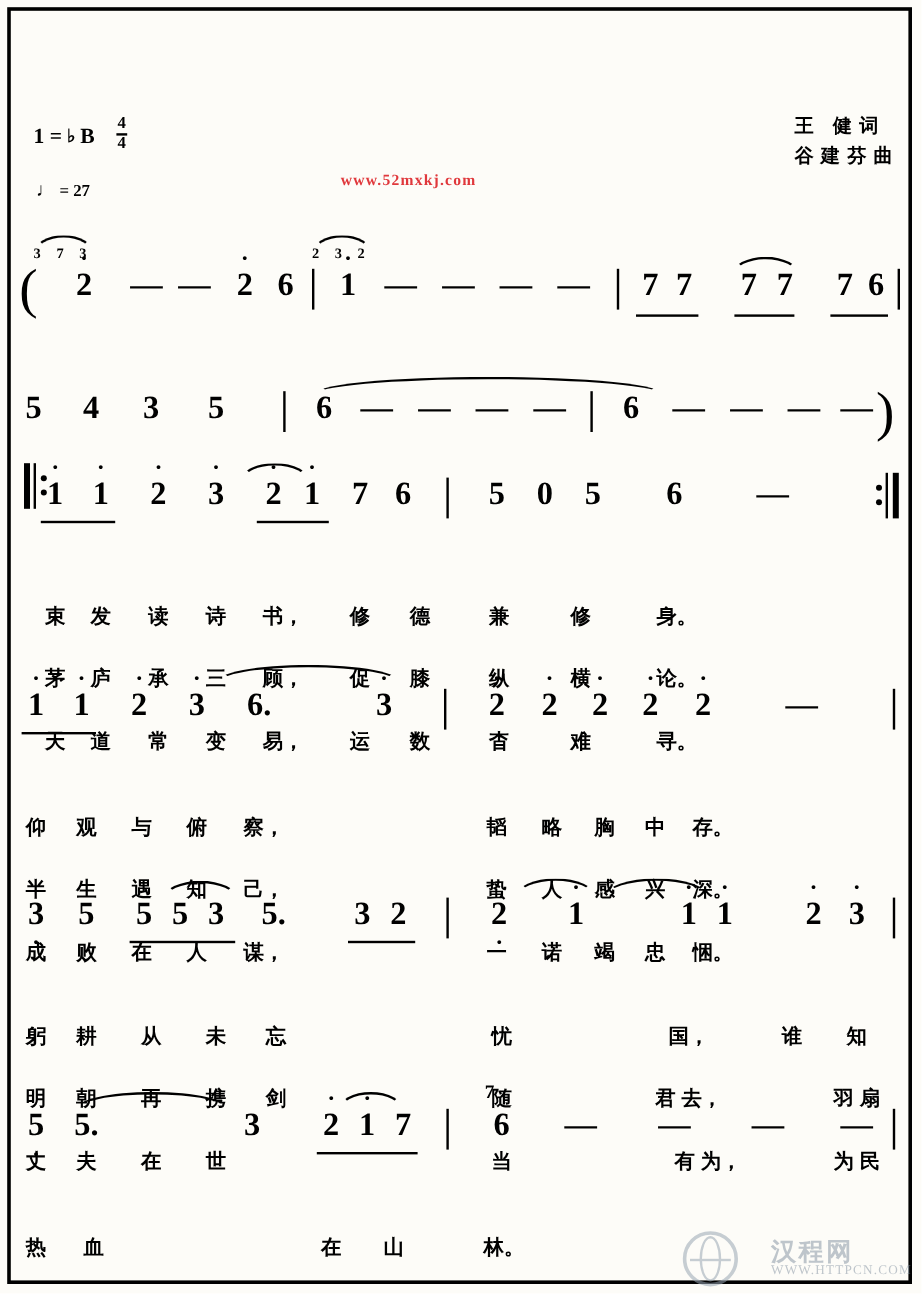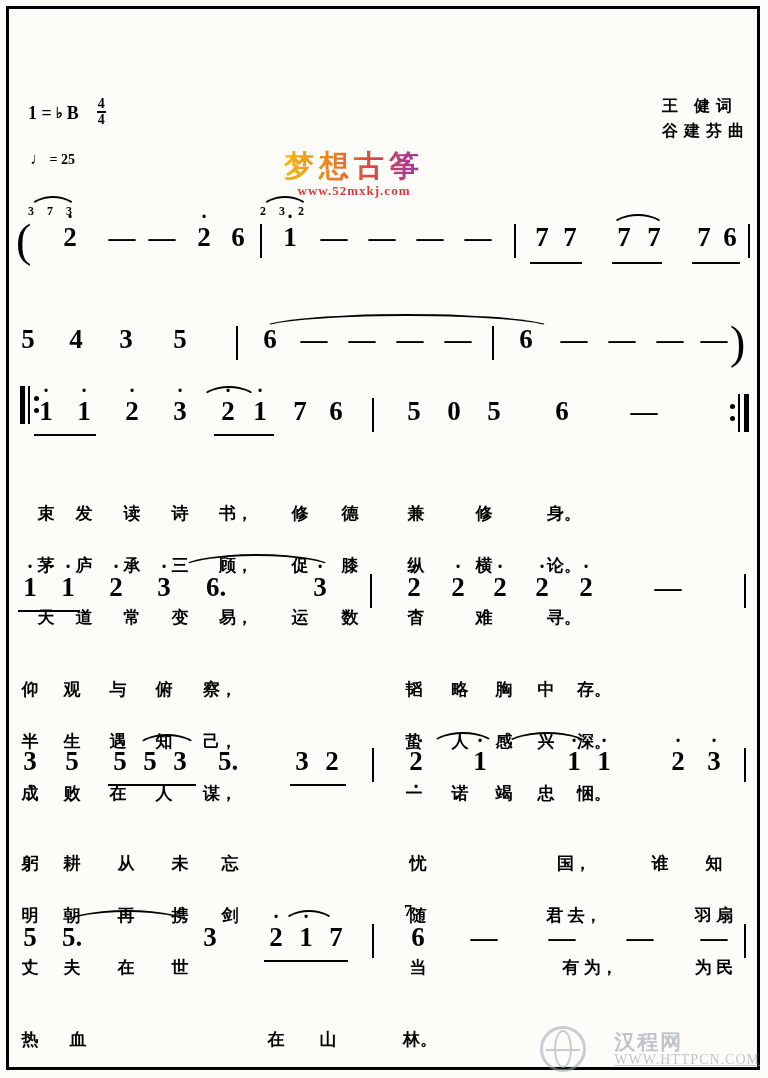--- a/index.html
+++ b/index.html
@@ -145,21 +145,21 @@
     position: absolute;
     border: 2px solid #9aa7b4;
     border-radius: 50%;
     left: 50%; top: 50%;
     transform: translate(-50%,-50%);
   }
   .wm-bottom .globe::before { width: 14px; height: 34px; }
   .wm-bottom .globe::after { width: 34px; height: 2px; border-width: 0 0 2px 0; border-radius: 0; }
   .wm-bottom .wm-text { line-height: 1.05; margin-left: 22px; }
   .wm-bottom .wm-cn { font-size: 21px; font-weight: bold; color: #8b98a6; letter-spacing: 2px; }
-  .wm-bottom .wm-en { font-size: 14px; color: #8b98a6; letter-spacing: 1px; text-decoration: underline; }
+  .wm-bottom .wm-en { font-size: 11px; color: #8b98a6; letter-spacing: 1px; }
 
   
   .system { position: absolute; left: 0; width: 740px; }
 
   .note-row {
     position: relative;
     height: 44px;
     font-family: "Liberation Serif", serif;
     font-size: 27px;
     font-weight: bold;
@@ -267,34 +267,33 @@
       <span class="flat">♭</span>
       <span>B</span>
       <span class="meter">
         <span class="num">4</span>
         <span class="den">4</span>
       </span>
     </div>
 
     <div class="tempo">
       <span class="note">♩</span>
-      <span>= 25</span>
+      <span>= 27</span>
     </div>
 
     <div class="composer">
       <div>
         <span class="name">王  健</span><span>词</span>
       </div>
       <div>
         <span class="name">谷建芬</span><span>曲</span>
       </div>
     </div>
 
     <div class="wm-top">
-      <div class="wm-main">梦想古筝</div>
       <div class="wm-url">www.52mxkj.com</div>
     </div>
 
     <div class="system" style="top:186px;">
       <div class="tuplet" style="left:14px; top:4px;">3 7 3</div>
       <div class="slur" style="left:14px; top:-4px; width:46px;"></div>
       <div class="tuplet" style="left:246px; top:4px;">2 3 2</div>
       <div class="slur" style="left:246px; top:-4px; width:46px;"></div>
 
       <div class="note-row" style="top:22px;">

